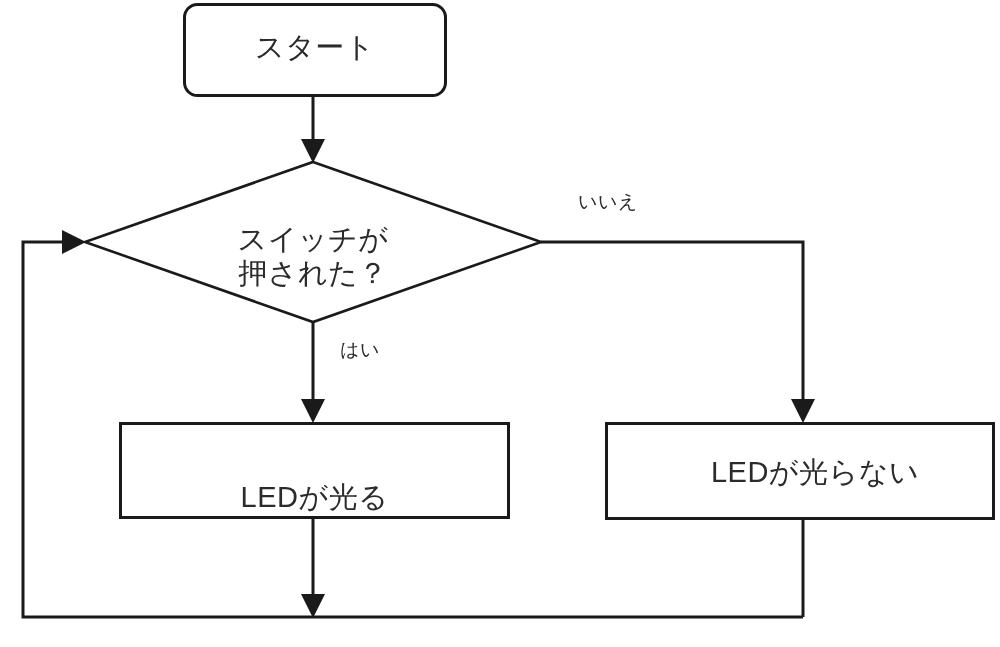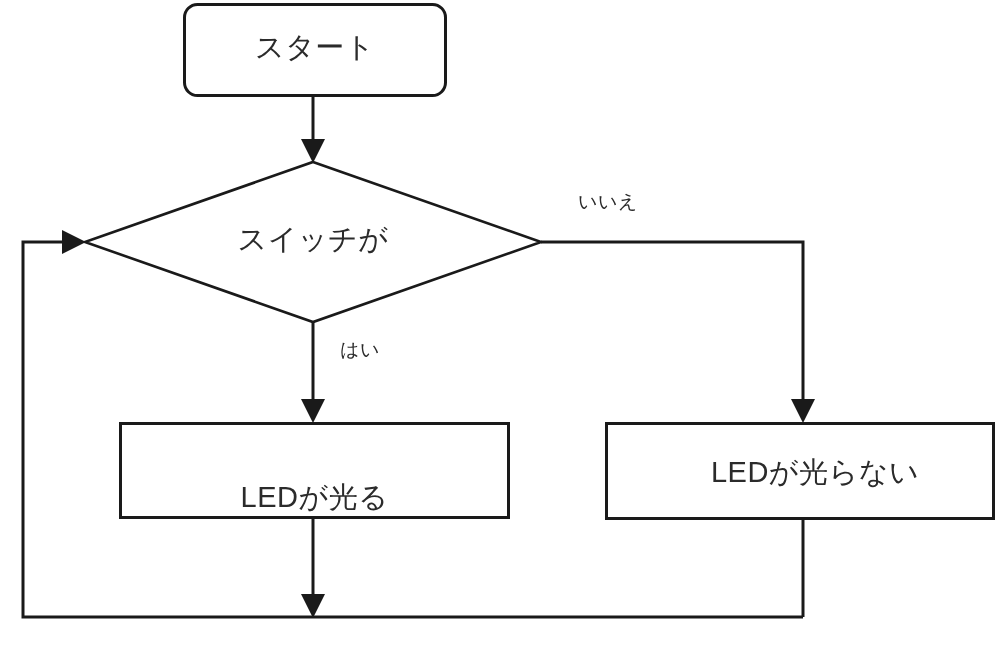--- a/index.html
+++ b/index.html
@@ -125,20 +125,21 @@
     <path class="edge-line" d="M 803 520 L 803 617"></path>
 
     <path class="edge-line" d="M 803 617 L 23 617 L 23 242 L 72 242"></path>
     <polygon class="arrow-head" points="86,242 62,230 62,254"></polygon>
   </svg>
 
   <div class="node-text" id="label-start">スタート</div>
 
   <div class="node-text" id="label-decision">
     <div>スイッチが</div>
+    <div>押された？</div>
   </div>
 
   <div class="node-text" id="label-process-yes">LEDが光る</div>
 
   <div class="node-text" id="label-process-no">LEDが光らない</div>
 
   <div class="edge-label" id="label-branch-no">いいえ</div>
 
   <div class="edge-label" id="label-branch-yes">はい</div>
 

